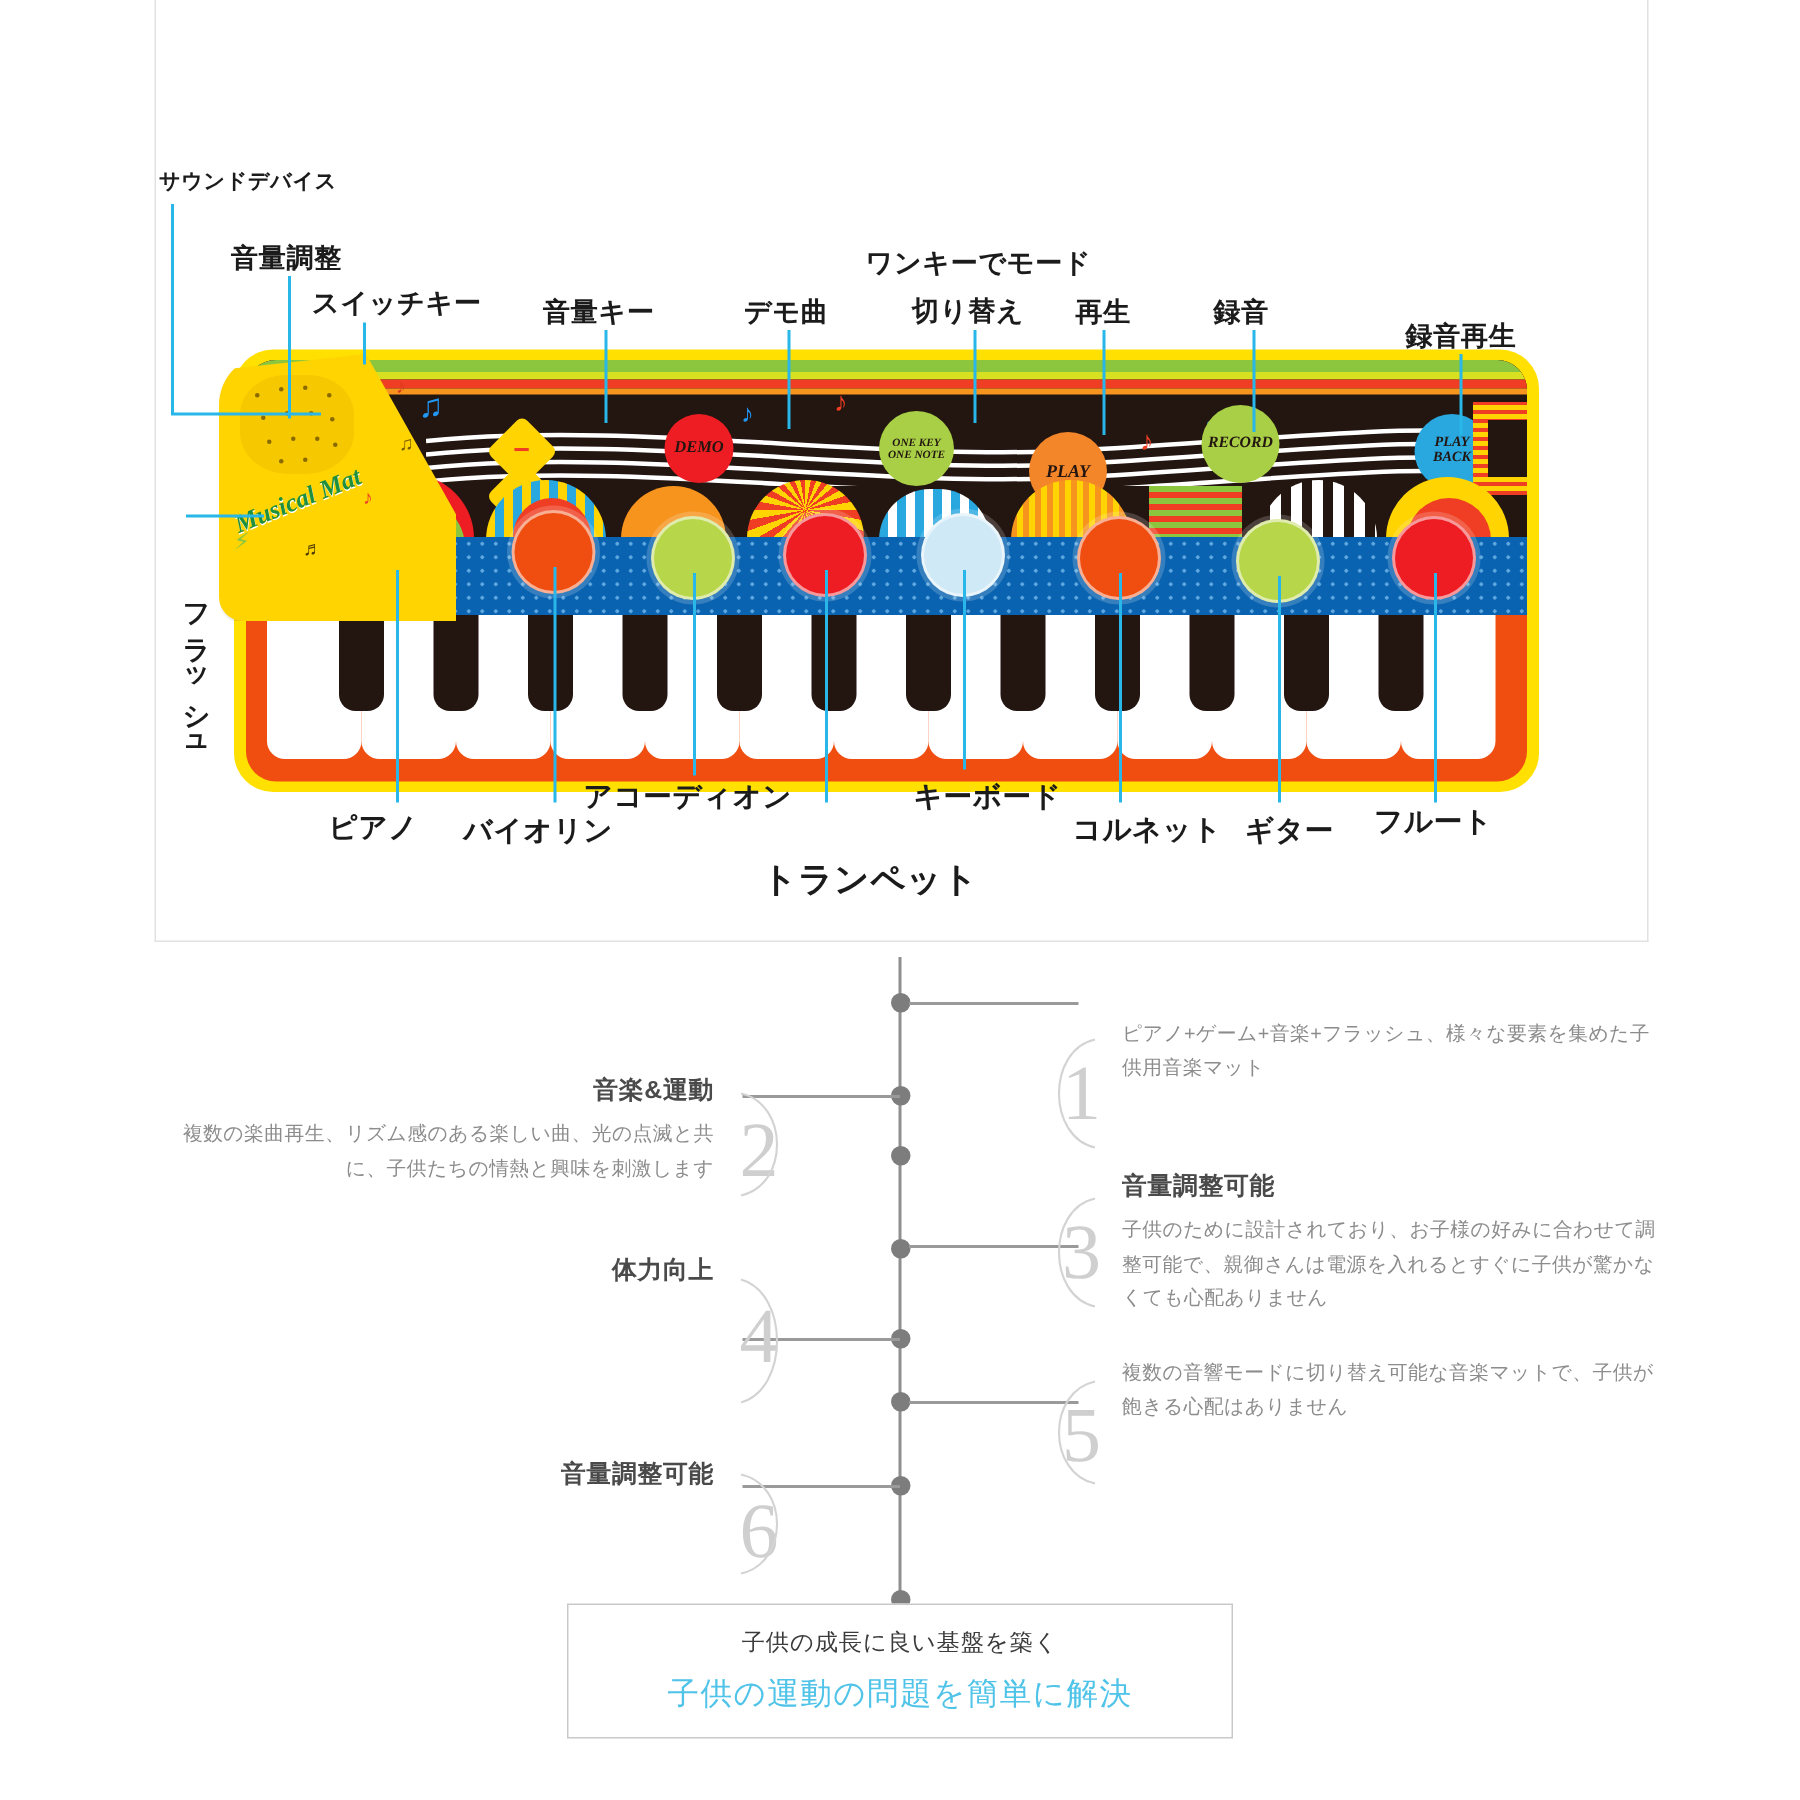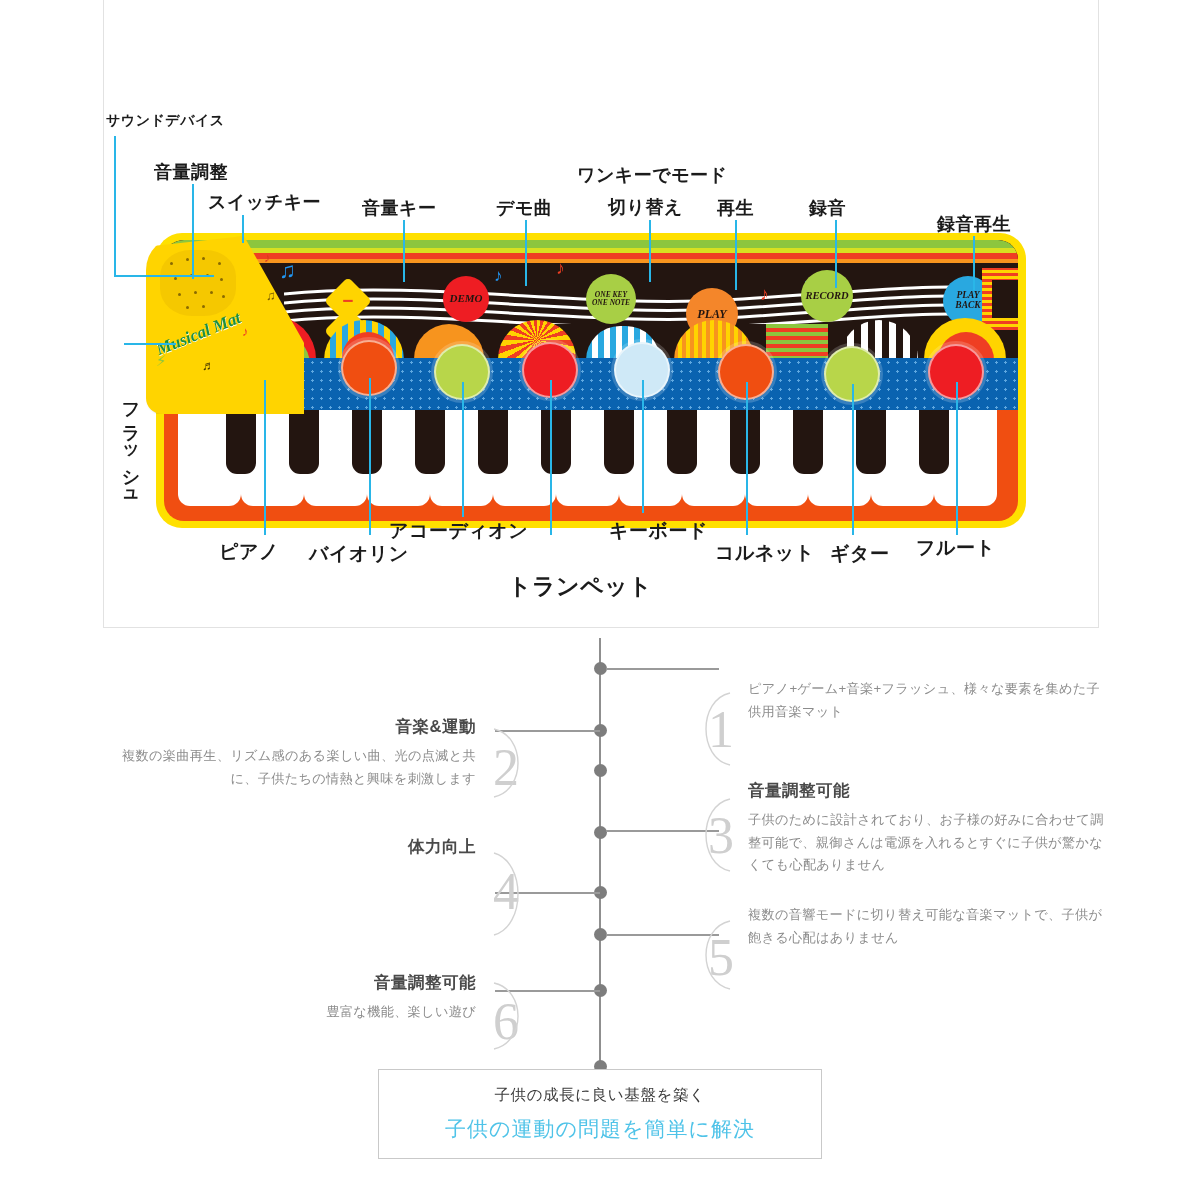--- a/index.html
+++ b/index.html
@@ -469,21 +469,20 @@
     </div>
 
     <div class="card left" style="left:110px; top:344px; width:366px;">
       <div class="num" style="right:-43px; top:24px;">6</div>
       <div class="arc" style="right:-58px; top:8px;">
         <svg width="44" height="72" viewBox="0 0 44 72">
             <path d="M4,3 C36,10 36,62 4,69" fill="none" stroke="#d3d3d3" stroke-width="1.4"></path>
           </svg>
       </div>
       <h3>音量調整可能</h3>
-      <p>豊富な機能、楽しい遊び</p>
     </div>
   </div>
 
   <div class="conclusion">
     <div class="c1">子供の成長に良い基盤を築く</div>
     <div class="c2">子供の運動の問題を簡単に解決</div>
   </div>
 
 </div>
 

